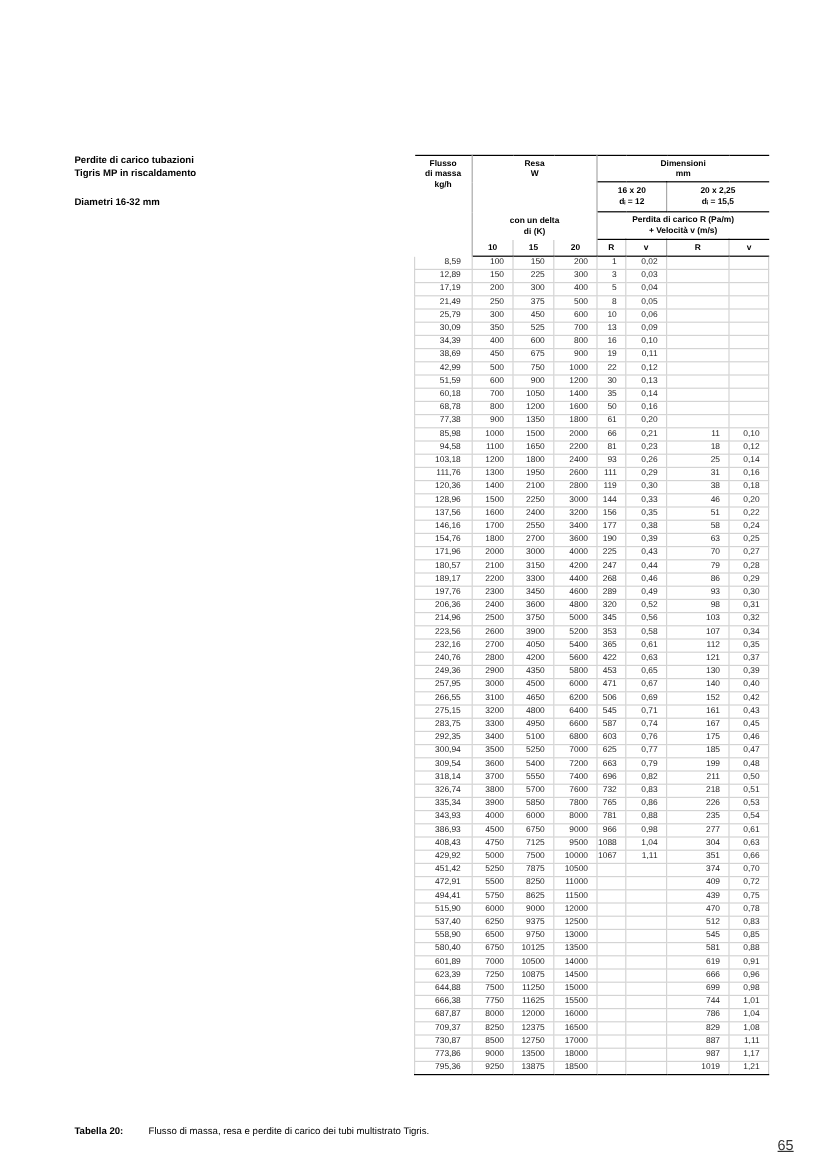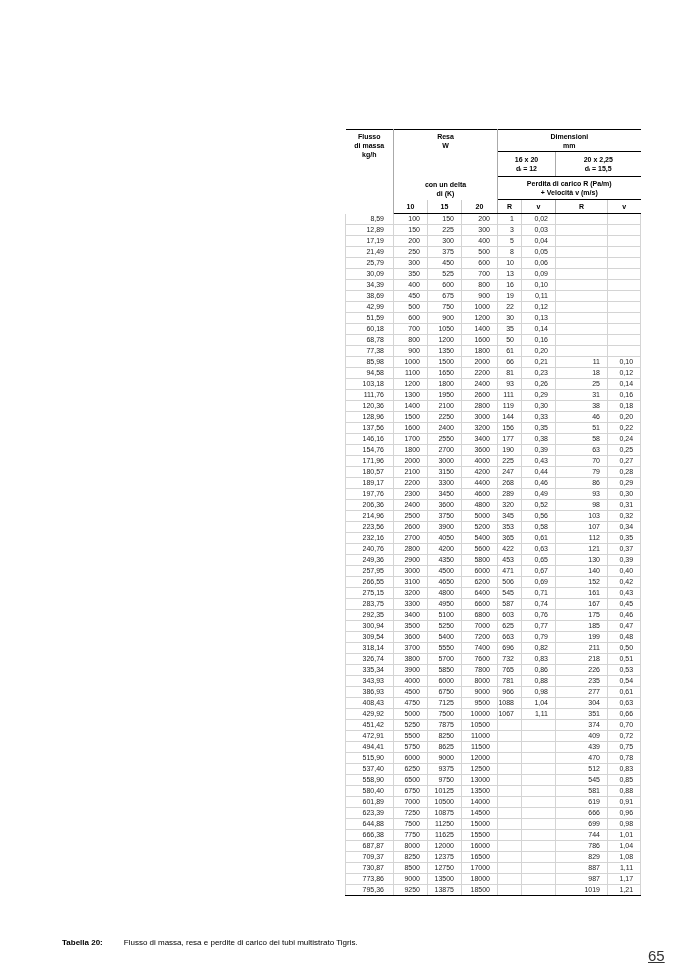--- a/index.html
+++ b/index.html
@@ -37,27 +37,34 @@
   tbody td {
     font-size:7px; color:#222; height:10.8px; line-height:10px;
     text-align:right; padding:0 7px 0 0; white-space:nowrap; overflow:hidden;
     border-bottom:1px solid #d4d4d4; border-right:1px solid #d4d4d4;
   }
   tbody td:first-child { padding-right:9px; border-left:1px solid #d4d4d4; }
   tbody tr:last-child td { border-bottom:1px solid #000; }
   
   .caption { position:absolute; left:62px; top:938px; font-size:8px; color:#000; }
   .caption .cap-label { font-weight:bold; margin-right:21px; }
-  .pagenum { position:absolute; left:648px; top:947px; font-size:15px; color:#333;text-decoration:underline; }
+  .pagenum { position:absolute; left:648px; top:947px; font-size:12px; color:#333;text-decoration:underline; }
 </style>
 </head>
 <body>
 
 <div class="page">
 
+  <div class="intro">
+    <div>
+      <span class="hline">Perdite di carico tubazioni</span>
+      <span class="hline">Tigris MP in riscaldamento</span>
+    </div>
+    <div class="intro-sub">Diametri 16-32 mm</div>
+  </div>
 
   <table class="data-table">
     <colgroup>
       <col style="width:48px">
         <col style="width:34px">
         <col style="width:34px">
         <col style="width:36px">
       <col style="width:24px">
         <col style="width:34px">
         <col style="width:52px">

